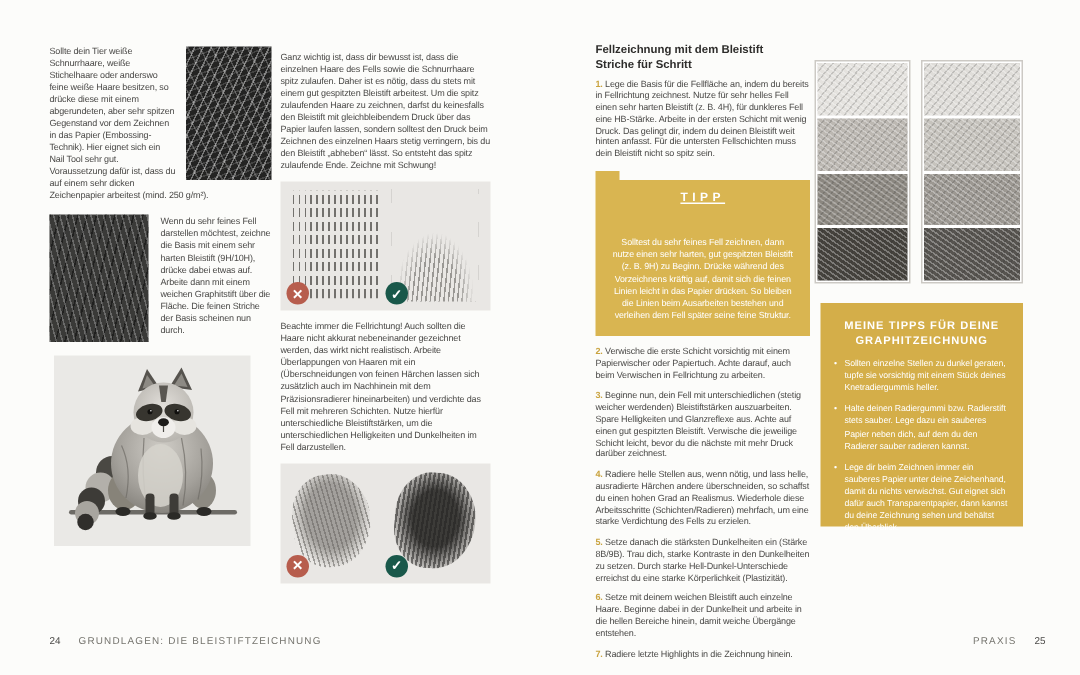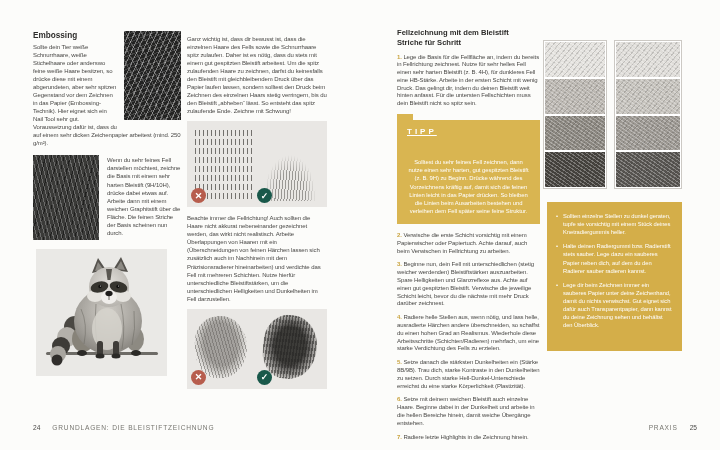--- a/index.html
+++ b/index.html
@@ -70,21 +70,21 @@
   }
   .badge-x{background:#b75d4d;}
   .badge-ok{background:#19584a;}
   
   .col-right{position:absolute;left:397px;top:28px;width:143px;}
   .h-right{font-size:7.6px;font-weight:bold;color:#2e2d2b;line-height:1.35;margin:0 0 5px;}
   .step{font-size:6px;line-height:1.3;letter-spacing:-0.1px;margin:0 0 6px;}
   .step .num{color:#c9a33f;font-weight:bold;}
   .tip-tab{width:16px;height:6px;background:#d9b551;margin-top:2px;}
   .tip-box{background:#d9b551;padding:7px 10px 9px;margin:0 0 8px;}
-  .tip-title{color:#fff;font-weight:bold;font-size:8px;letter-spacing:3px;margin:0 0 22px;text-decoration:underline;}
+  .tip-title{color:#fff;text-align:center;font-weight:bold;font-size:8px;letter-spacing:3px;margin:0 0 22px;text-decoration:underline;}
   .tip-text{color:#fff;font-size:5.9px;line-height:1.38;text-align:center;letter-spacing:-0.05px;margin:0;}
   
   .swatch{position:absolute;top:40px;border:1px solid #ccc9c4;background:#fff;padding:1px;
     display:flex;flex-direction:column;gap:2px;box-sizing:border-box;height:149px;}
   .swatch-a{left:543px;width:64px;}
   .swatch-b{left:614px;width:68px;}
   .band{flex:1;position:relative;}
   .band::after{content:"";position:absolute;inset:0;background:
     repeating-linear-gradient(35deg, rgba(255,255,255,.3) 0 1px, transparent 1px 3px),
     repeating-linear-gradient(-50deg, rgba(40,40,40,.18) 0 1px, transparent 1px 4px);}
@@ -108,21 +108,20 @@
   .footer-left .pg{margin-right:12px;}
   .footer-right .pg{margin-left:12px;}
 </style>
 </head>
 <body>
 
 <div id="canvas">
 
   <div class="col-left">
     <div class="img-emboss1"></div>
-    <h3 class="h-small">Embossing</h3>
     <p class="p">Sollte dein Tier weiße Schnurrhaare, weiße Stichelhaare oder anderswo feine weiße Haare besitzen, so drücke diese mit einem abgerundeten, aber sehr spitzen Gegenstand vor dem Zeichnen in das Papier (Embossing-Technik). Hier eignet sich ein Nail Tool sehr gut. Voraussetzung dafür ist, dass du auf einem sehr dicken Zeichenpapier arbeitest (mind. 250 g/m²).</p>
     <div class="block2">
       <div class="img-emboss2"></div>
       <p class="p">Wenn du sehr feines Fell darstellen möchtest, zeichne die Basis mit einem sehr harten Bleistift (9H/10H), drücke dabei etwas auf. Arbeite dann mit einem weichen Graphitstift über die Fläche. Die feinen Striche der Basis scheinen nun durch.</p>
     </div>
 
     <div class="raccoon-fig">
       <svg width="131" height="127" viewBox="0 0 131 127">
         <defs>
           <radialGradient id="gBody" cx="50%" cy="35%" r="75%">
@@ -239,20 +238,21 @@
       <div class="band a4"></div>
   </div>
   <div class="swatch swatch-b">
     <div class="band b1"></div>
       <div class="band b2"></div>
       <div class="band b3"></div>
       <div class="band b4"></div>
   </div>
 
   <div class="tips-box">
+    <p class="tips-title">MEINE TIPPS FÜR DEINE GRAPHITZEICHNUNG</p>
     <ul class="tips-list">
       <li>Sollten einzelne Stellen zu dunkel geraten, tupfe sie vorsichtig mit einem Stück deines Knetradiergummis heller.</li>
       <li>Halte deinen Radiergummi bzw. Radierstift stets sauber. Lege dazu ein sauberes Papier neben dich, auf dem du den Radierer sauber radieren kannst.</li>
       <li>Lege dir beim Zeichnen immer ein sauberes Papier unter deine Zeichenhand, damit du nichts verwischst. Gut eignet sich dafür auch Transparentpapier, dann kannst du deine Zeichnung sehen und behältst den Überblick.</li>
     </ul>
   </div>
 
   <div class="footer footer-left">
     <span class="pg">24</span><span>GRUNDLAGEN: DIE BLEISTIFTZEICHNUNG</span>
   </div>

